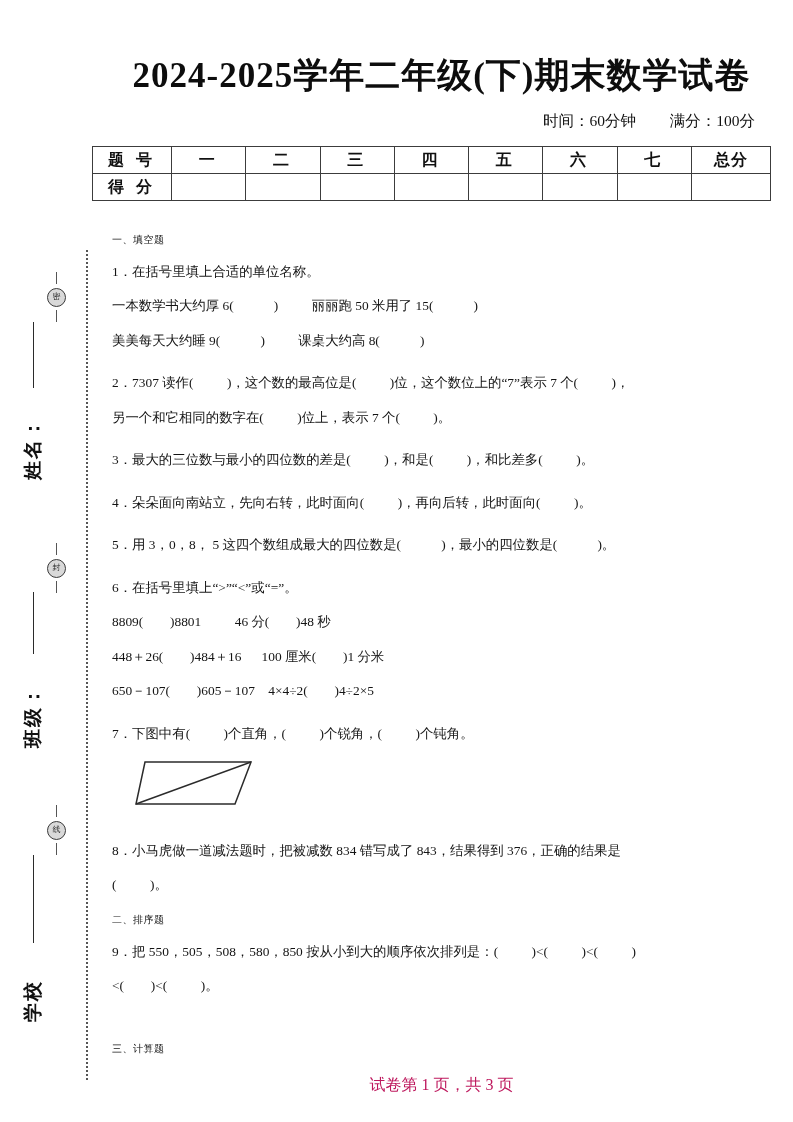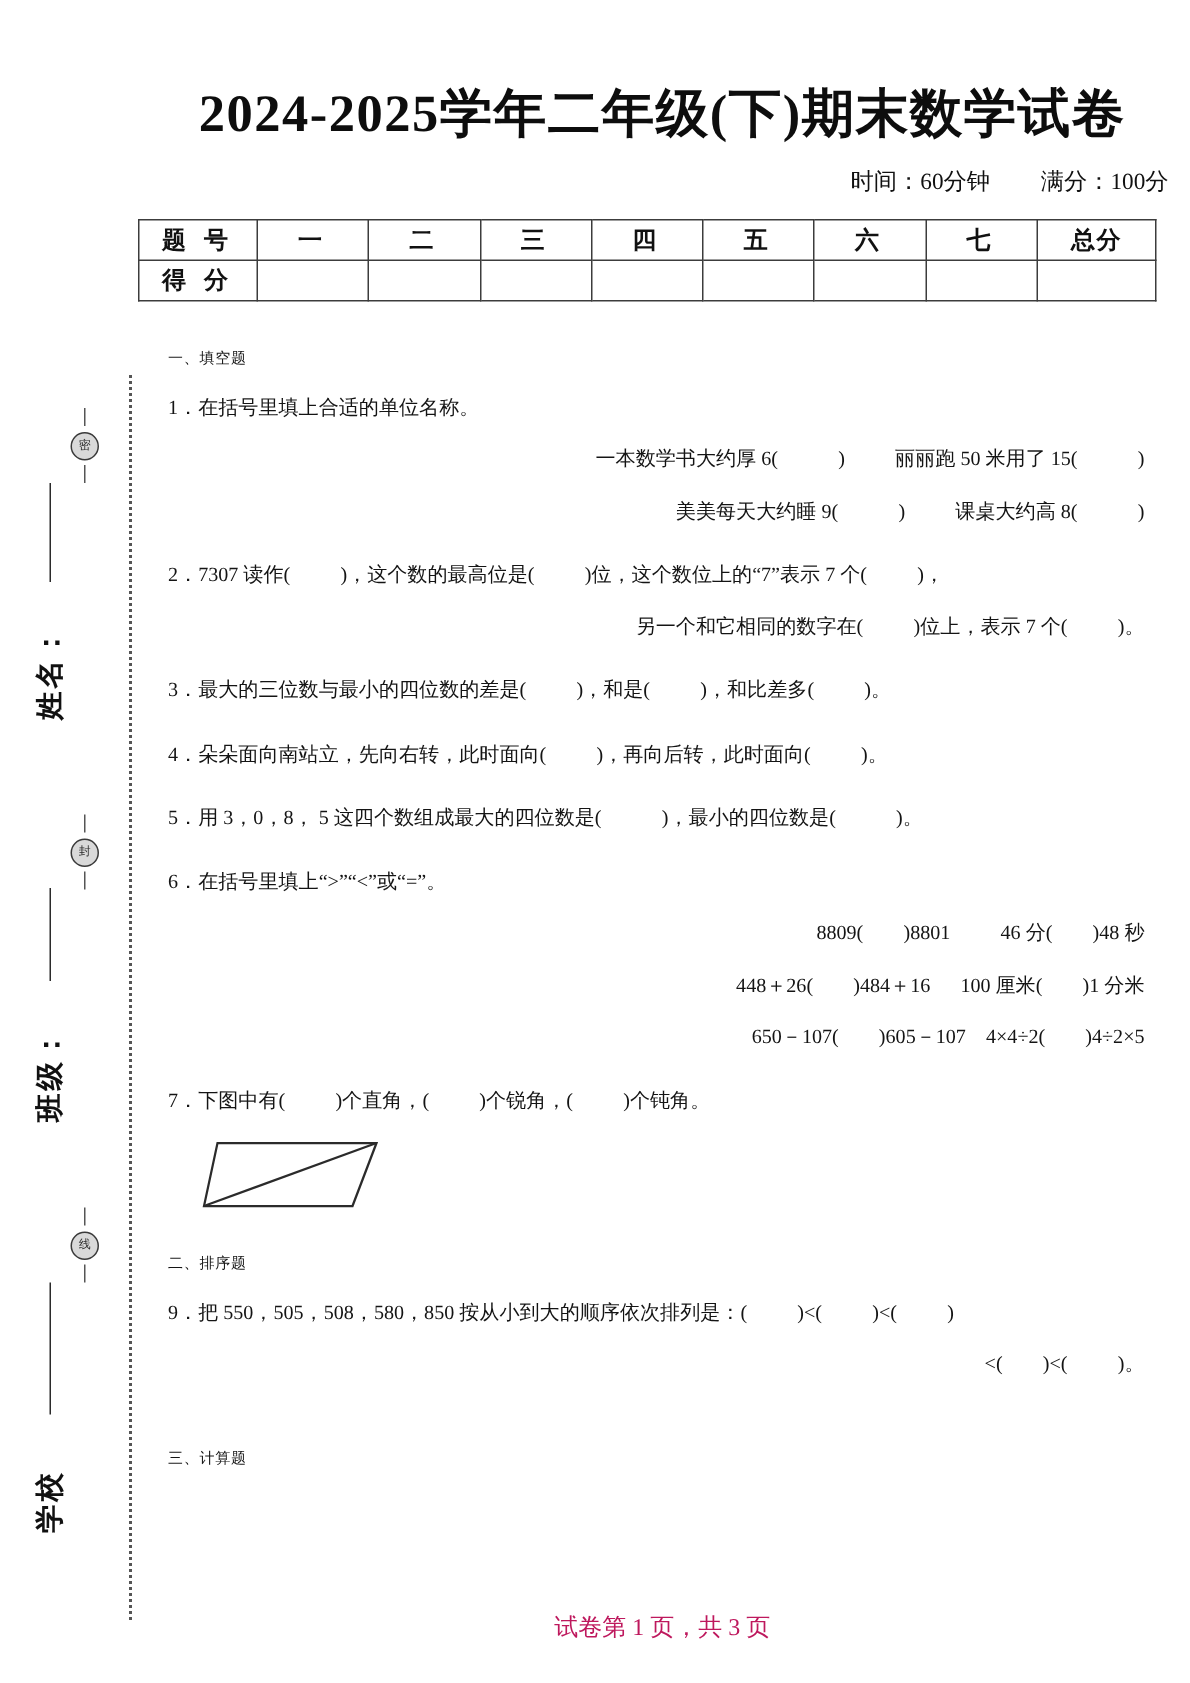--- a/index.html
+++ b/index.html
@@ -92,21 +92,21 @@
     text-align: center;
     font-family: "Liberation Serif", "DejaVu Serif", serif;
     font-weight: 700;
     font-size: 35px;
     letter-spacing: 1px;
     color: #0d0d0d;
     white-space: nowrap;
   }
   .meta-line {
     margin-top: 12px;
-    padding-right: 14px;
+    padding-right: 38px;
     text-align: right;
     font-size: 15.5px;
     color: #111;
   }
   .meta-line .meta-gap { display: inline-block; width: 26px; }
 
   
   .score-table-wrap {
     margin: 14px 22px 0 2px;
   }
@@ -143,21 +143,21 @@
     font-size: 10px;
     letter-spacing: 0.5px;
     margin: 0 0 14px 0;
   }
   .sec-head.spaced-top { margin-top: 14px; }
   .q {
     margin: 0 0 17px 0;
     line-height: 1.9;
   }
   .q .ln { display: block; white-space: pre-wrap; }
-  .q .ln + .ln { margin-top: 9px; text-align: right; }
+  .q .ln + .ln { margin-top: 9px; }
 
   
   .figure-box {
     margin: 10px 0 0 22px;
   }
 
   
   .footer {
     position: absolute;
     left: 0;
@@ -275,20 +275,24 @@
       <div class="q">
         <span class="ln">7．下图中有(          )个直角，(          )个锐角，(          )个钝角。</span>
         <div class="figure-box">
           <svg width="132" height="56" viewBox="0 0 132 56">
             <polygon points="11,6 117,6 101,48 2,48" fill="none" stroke="#2b2b2b" stroke-width="1.5"></polygon>
             <line x1="2" y1="48" x2="117" y2="6" stroke="#2b2b2b" stroke-width="1.5"></line>
           </svg>
         </div>
       </div>
 
+      <div class="q">
+        <span class="ln">8．小马虎做一道减法题时，把被减数 834 错写成了 843，结果得到 376，正确的结果是</span>
+        <span class="ln">(          )。</span>
+      </div>
 
       <div class="sec-head spaced-top">二、排序题</div>
 
       <div class="q">
         <span class="ln">9．把 550，505，508，580，850 按从小到大的顺序依次排列是：(          )&lt;(          )&lt;(          )</span>
         <span class="ln">&lt;(        )&lt;(          )。</span>
       </div>
 
       <div class="sec-head" style="margin-top:46px;">三、计算题</div>
 

